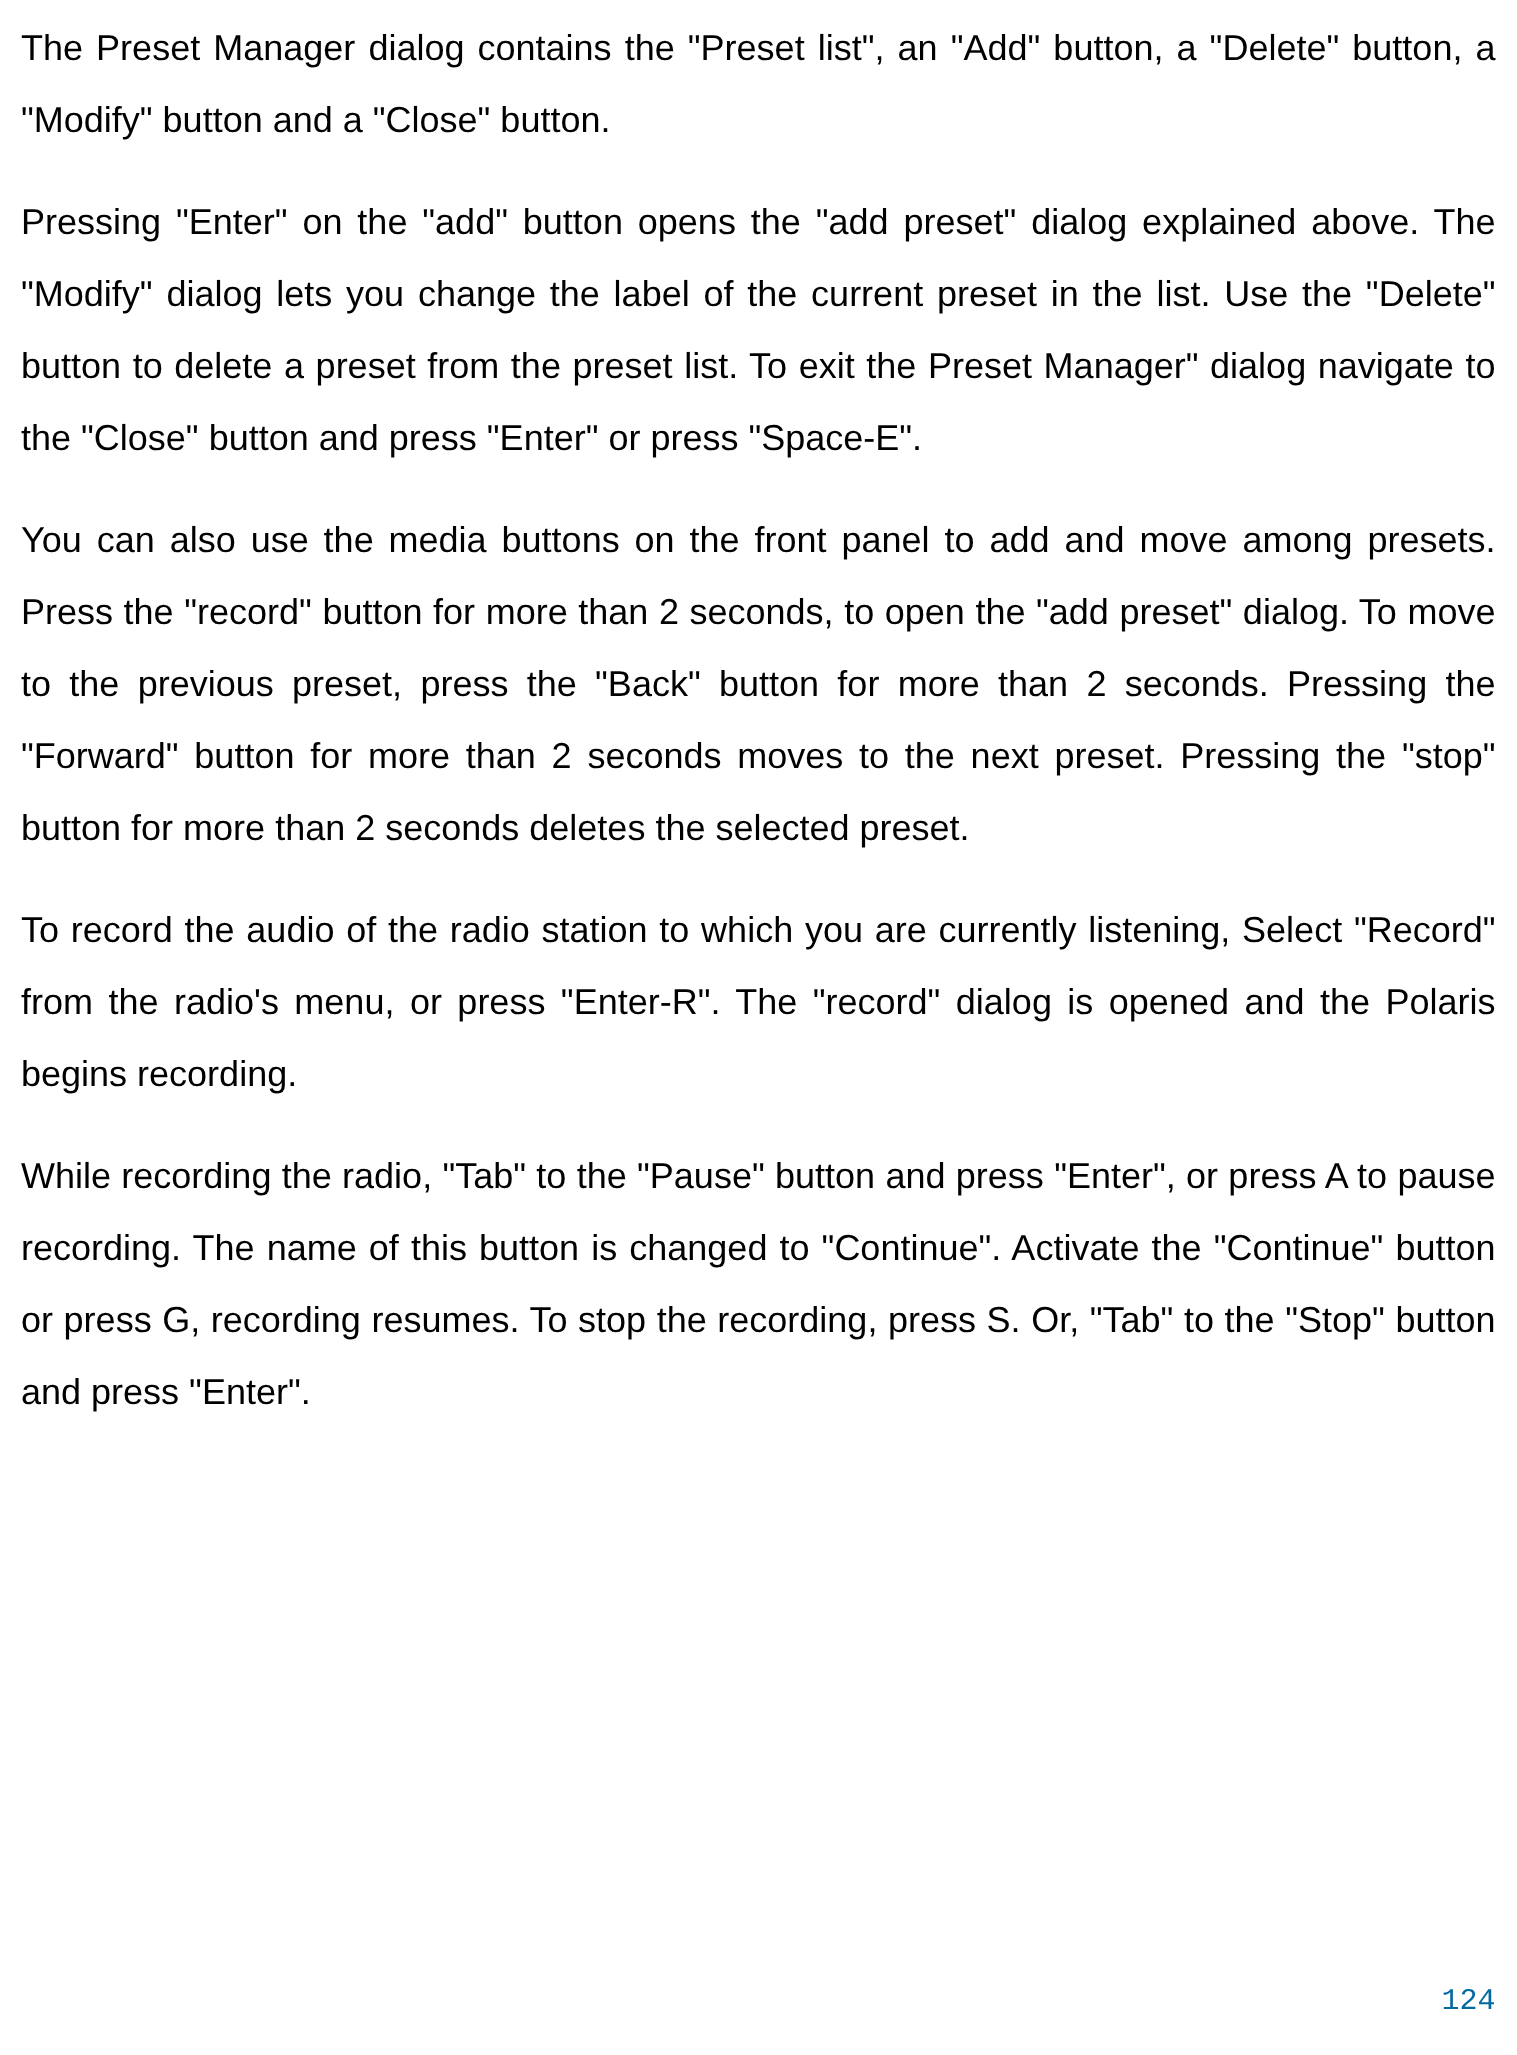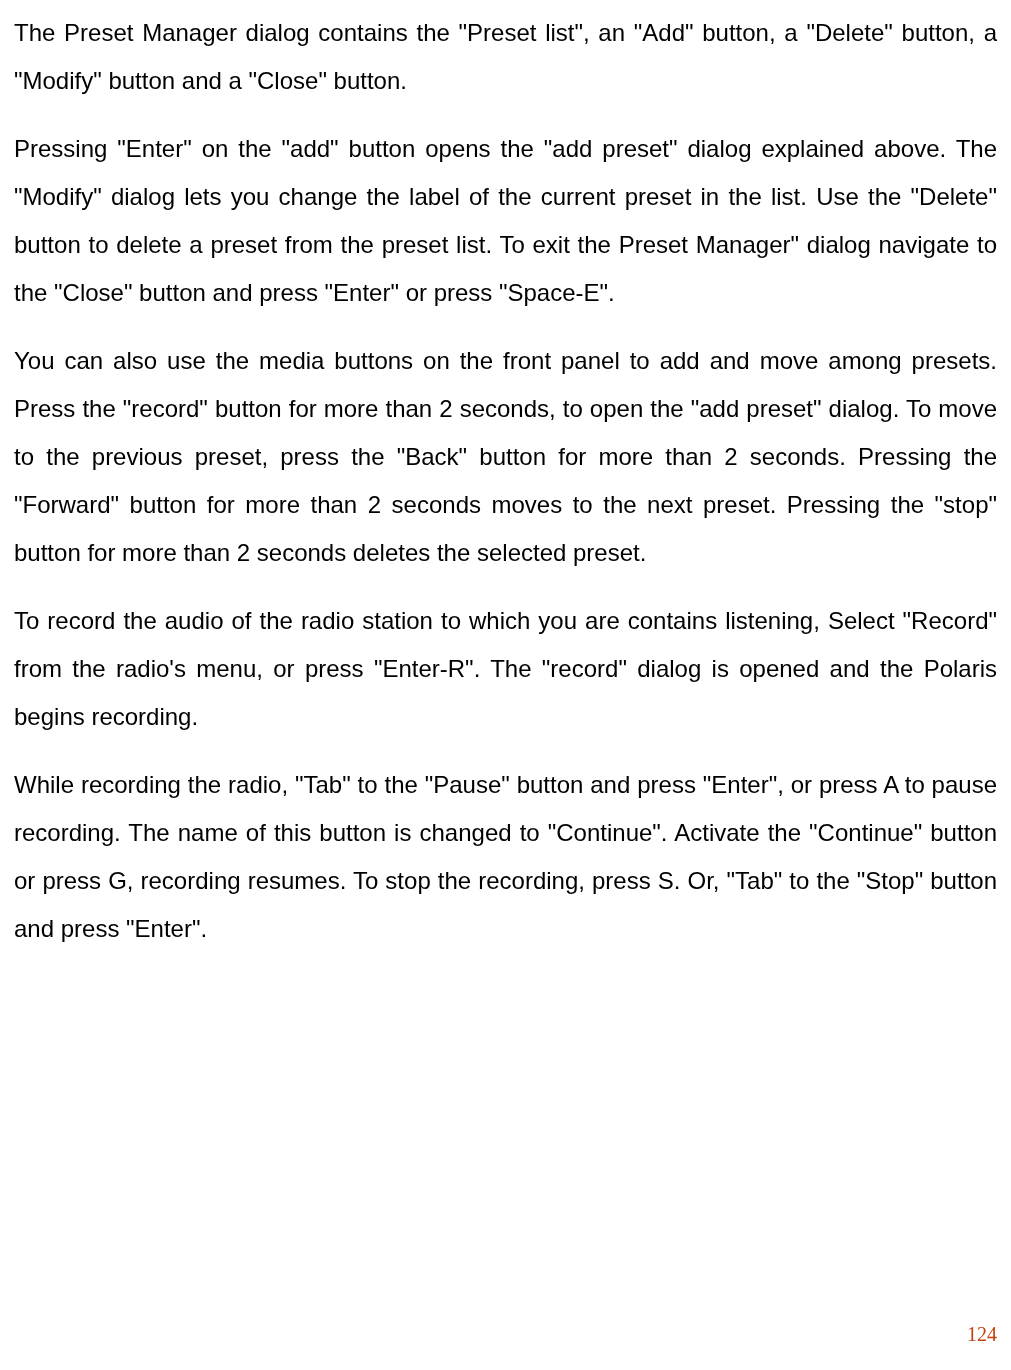--- a/index.html
+++ b/index.html
@@ -36,33 +36,33 @@
     font-size: 26px;
     font-weight: bold;
     margin: 52px 0 2px 0;
     padding-left: 6px;
     color: #000000;
   }
   .page-number {
     position: absolute;
     right: 14px;
     bottom: 24px;
-    font-family: Liberation Serif, serif;
+    font-family: Liberation Mono, monospace;
     font-size: 20px;
-    color: #c2410c;
+    color: #0369a1;
   }
 </style>
 </head>
 <body>
 
 <div class="page">
   <div class="content">
     <p class="para justify">The Preset Manager dialog contains the "Preset list", an "Add" button, a "Delete" button, a "Modify" button and a "Close" button.</p>
     <p class="para justify">Pressing "Enter" on the "add" button opens the "add preset" dialog explained above. The "Modify" dialog lets you change the label of the current preset in the list. Use the "Delete" button to delete a preset from the preset list. To exit the Preset Manager" dialog navigate to the "Close" button and press "Enter" or press "Space-E".</p>
     <p class="para justify">You can also use the media buttons on the front panel to add and move among presets. Press the "record" button for more than 2 seconds, to open the "add preset" dialog. To move to the previous preset, press the "Back" button for more than 2 seconds. Pressing the "Forward" button for more than 2 seconds moves to the next preset. Pressing the "stop" button for more than 2 seconds deletes the selected preset.</p>
 
 
-    <p class="para justify">To record the audio of the radio station to which you are contains listening, Select "Record" from the radio's menu, or press "Enter-R". The "record" dialog is opened and the Polaris begins recording.</p>
+    <p class="para justify">To record the audio of the radio station to which you are currently listening, Select "Record" from the radio's menu, or press "Enter-R". The "record" dialog is opened and the Polaris begins recording.</p>
     <p class="para justify">While recording the radio, "Tab" to the "Pause" button and press "Enter", or press A to pause recording. The name of this button is changed to "Continue". Activate the "Continue" button or press G, recording resumes. To stop the recording, press S. Or, "Tab" to the "Stop" button and press "Enter".</p>
   </div>
 
   <div class="page-number">124</div>
 </div>
 
 </body></html>

